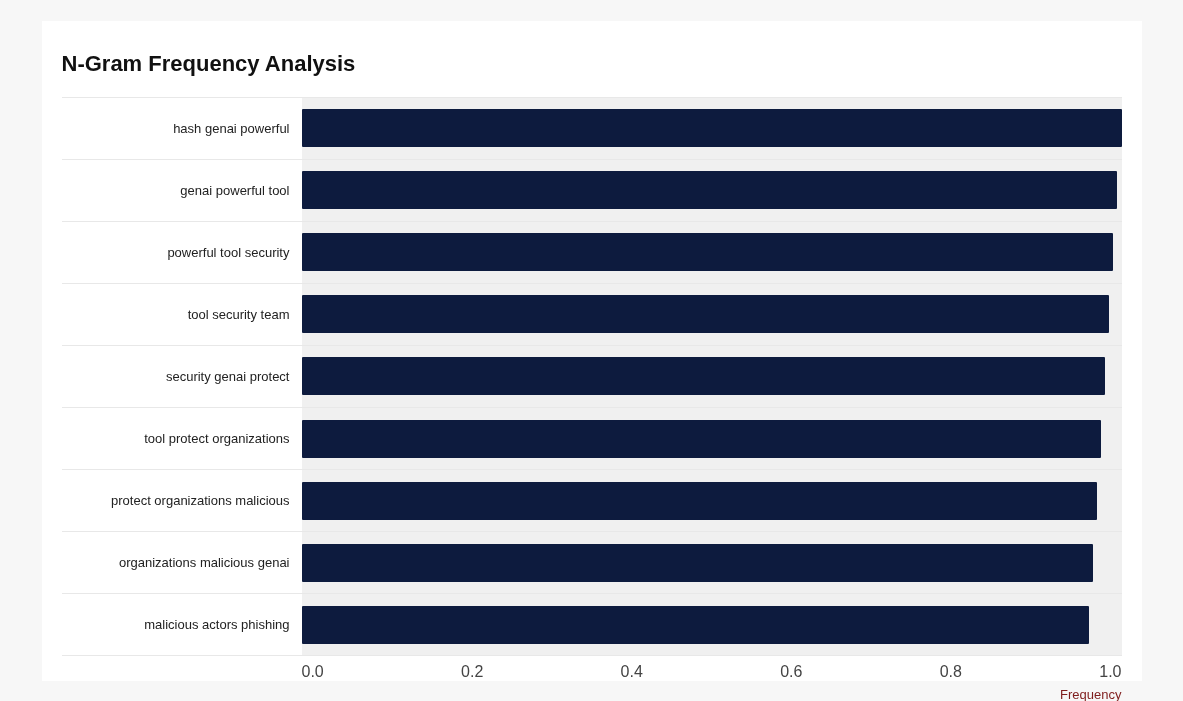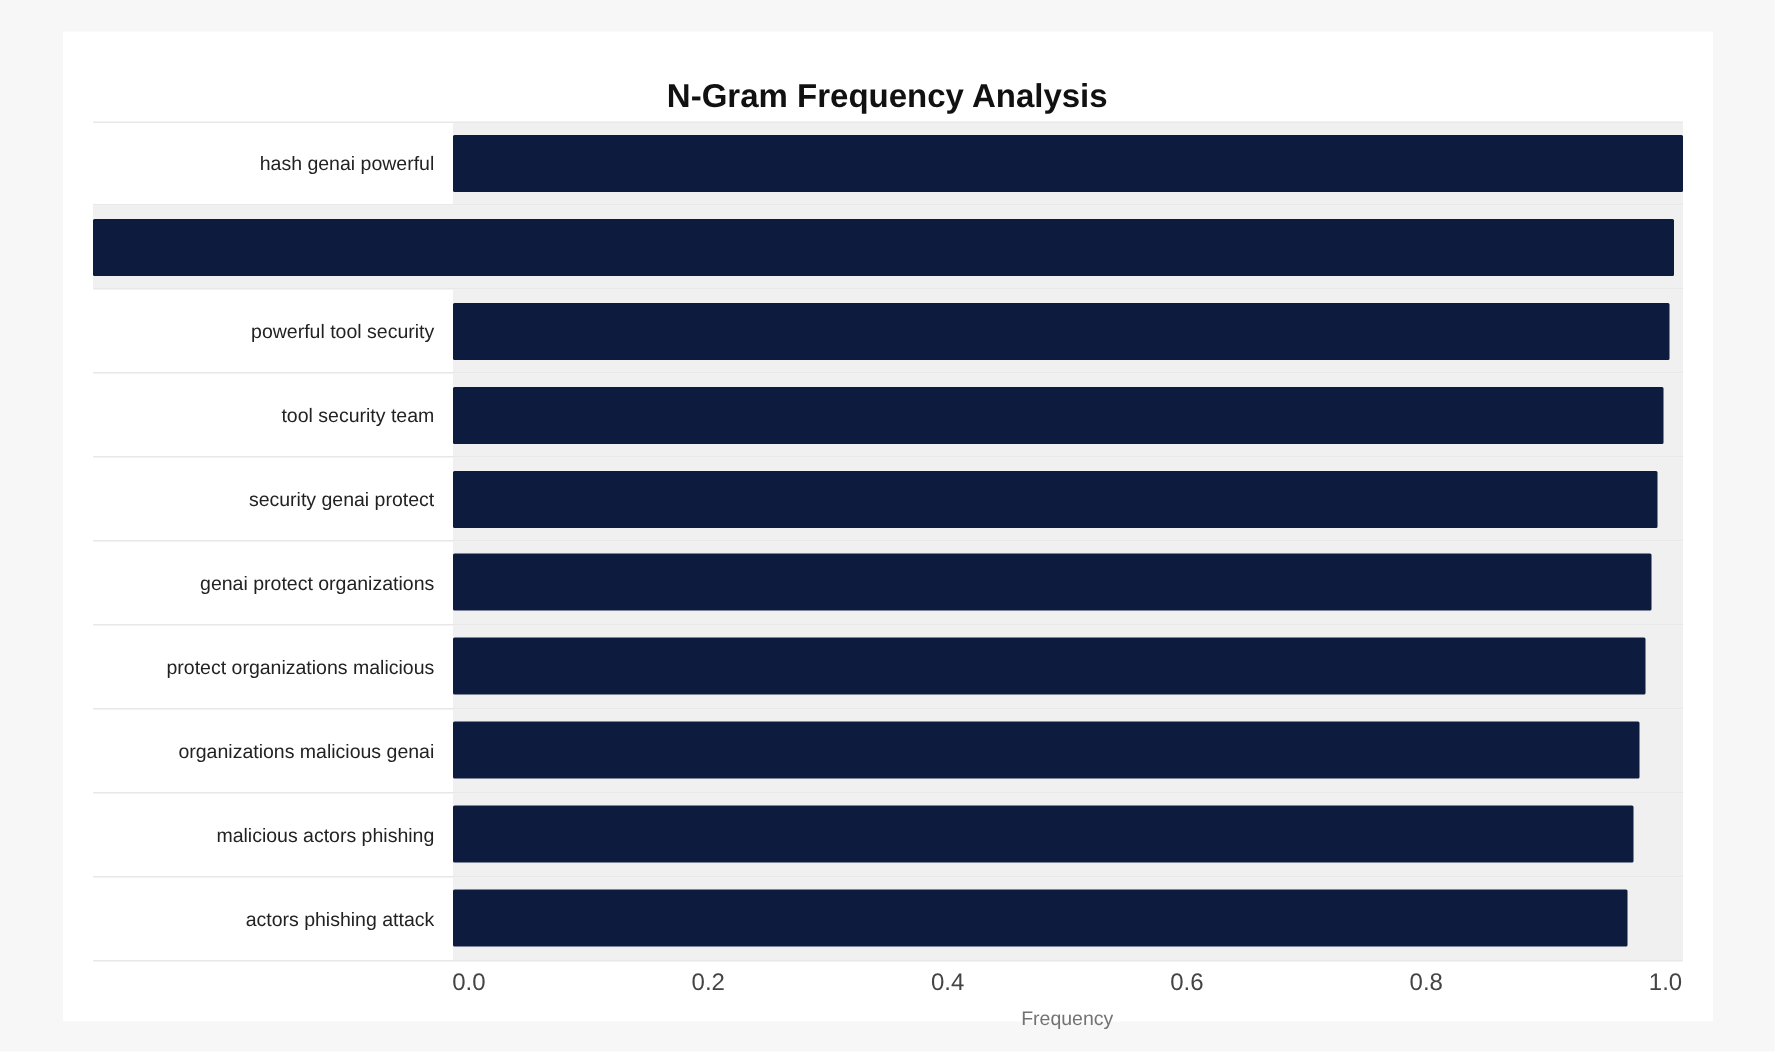--- a/index.html
+++ b/index.html
@@ -20,25 +20,24 @@
 
     .chart-container {
       background: #ffffff;
       width: 1100px;
       height: 660px;
       padding: 30px 20px 60px 20px;
       position: relative;
     }
 
     .chart-title {
-      text-align: center;
       font-size: 22px;
       font-weight: bold;
       color: #111;
-      margin-bottom: 4px;
+      margin-bottom: 20px;
     }
 
     .chart-area {
       display: flex;
       flex-direction: column;
       gap: 0px;
       height: 560px;
       position: relative;
     }
 
@@ -88,40 +87,41 @@
       justify-content: space-between;
       padding-top: 6px;
     }
 
     .tick-label {
       font-size: 16px;
       color: #444;
     }
 
     .x-label {
-      text-align: center;
+      text-align: right;
       font-size: 13px;
-      color: #737373;
+      color: #7f1d1d;
       margin-top: 6px;
     }
   </style>
 </head>
 <body>
 
 <div class="chart-container">
   <div class="chart-title">N-Gram Frequency Analysis</div>
 
   <div class="chart-area" id="chart-area">
   <div class="bar-row">
         <div class="bar-label">hash genai powerful</div>
         <div class="bar-track">
           <div class="bar-fill" style="width: 100%;"></div>
         </div>
       </div>
       <div class="bar-row">
+        <div class="bar-label">genai powerful tool</div>
         <div class="bar-track">
           <div class="bar-fill" style="width: 99.5%;"></div>
         </div>
       </div>
       <div class="bar-row">
         <div class="bar-label">powerful tool security</div>
         <div class="bar-track">
           <div class="bar-fill" style="width: 99%;"></div>
         </div>
       </div>
@@ -131,21 +131,21 @@
           <div class="bar-fill" style="width: 98.5%;"></div>
         </div>
       </div>
       <div class="bar-row">
         <div class="bar-label">security genai protect</div>
         <div class="bar-track">
           <div class="bar-fill" style="width: 98%;"></div>
         </div>
       </div>
       <div class="bar-row">
-        <div class="bar-label">genai protect organizations</div>
+        <div class="bar-label">tool protect organizations</div>
         <div class="bar-track">
           <div class="bar-fill" style="width: 97.5%;"></div>
         </div>
       </div>
       <div class="bar-row">
         <div class="bar-label">protect organizations malicious</div>
         <div class="bar-track">
           <div class="bar-fill" style="width: 97%;"></div>
         </div>
       </div>
@@ -154,26 +154,20 @@
         <div class="bar-track">
           <div class="bar-fill" style="width: 96.5%;"></div>
         </div>
       </div>
       <div class="bar-row">
         <div class="bar-label">malicious actors phishing</div>
         <div class="bar-track">
           <div class="bar-fill" style="width: 96%;"></div>
         </div>
       </div>
-      <div class="bar-row">
-        <div class="bar-label">actors phishing attack</div>
-        <div class="bar-track">
-          <div class="bar-fill" style="width: 95.5%;"></div>
-        </div>
-      </div>
     </div>
 
   <div class="x-axis-container">
     <div class="tick-labels" id="tick-labels">
         <span class="tick-label">0.0</span>
         <span class="tick-label">0.2</span>
         <span class="tick-label">0.4</span>
         <span class="tick-label">0.6</span>
         <span class="tick-label">0.8</span>
         <span class="tick-label">1.0</span>

